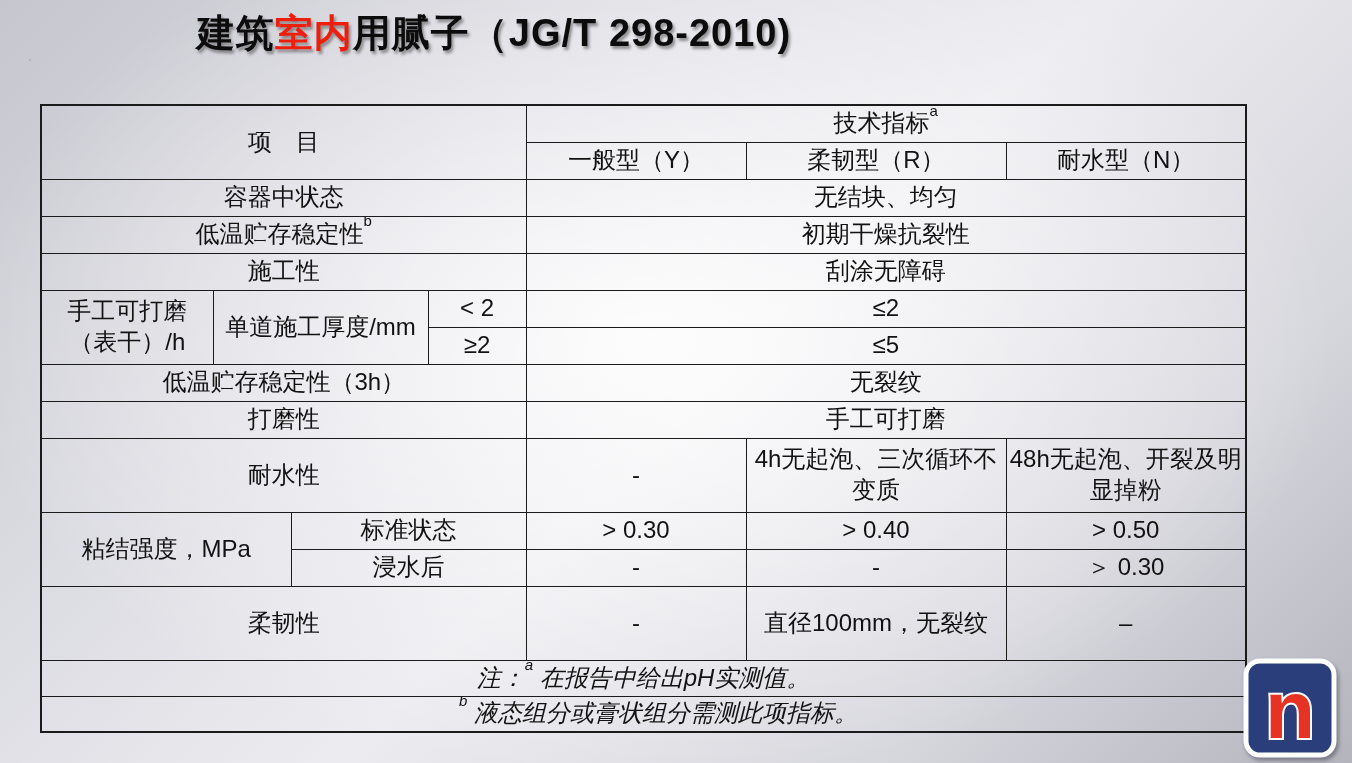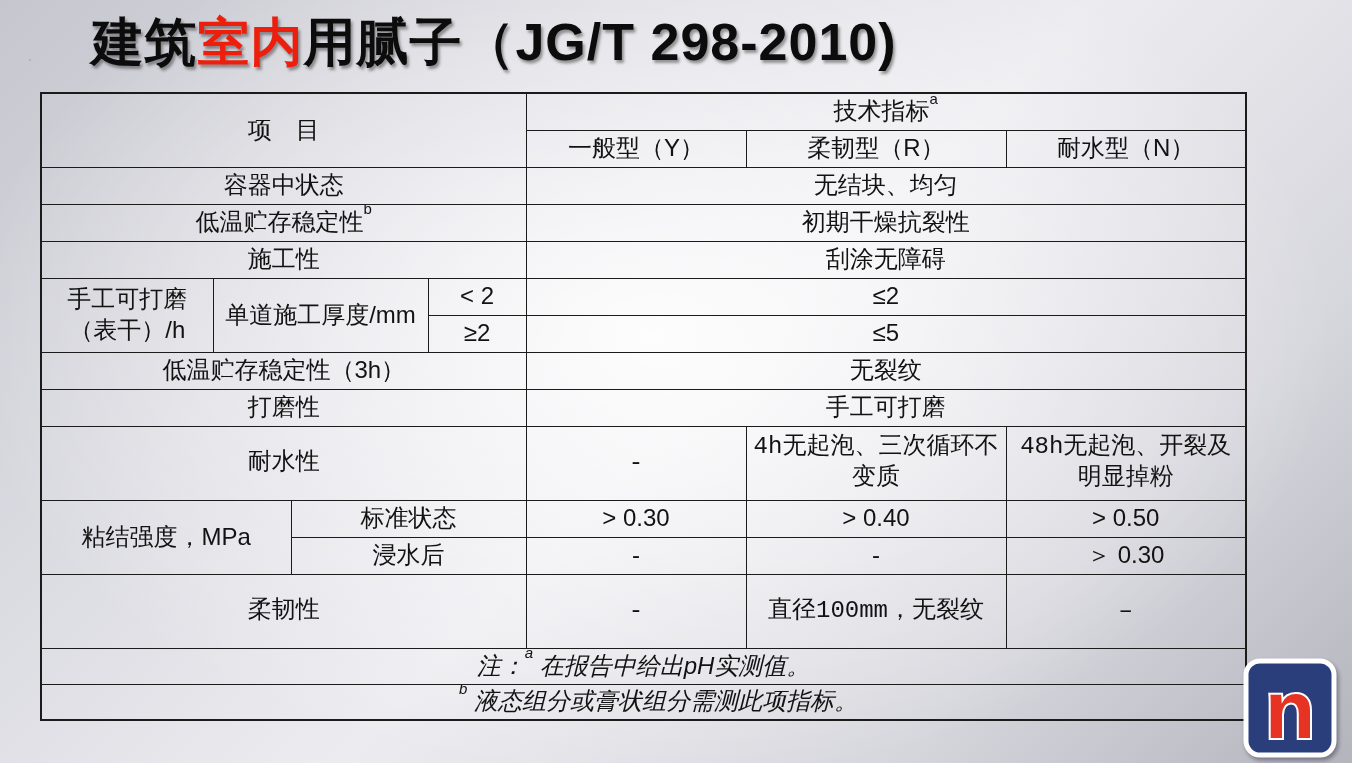--- a/index.html
+++ b/index.html
@@ -8,39 +8,39 @@
     font-family:"Liberation Sans","DejaVu Sans",sans-serif;
     background:
       radial-gradient(circle at 30px 60px, rgba(110,110,125,0.25) 1px, transparent 1.6px),
       radial-gradient(ellipse 950px 620px at 48% 44%, rgba(255,255,255,0.9), rgba(255,255,255,0) 72%),
       linear-gradient(135deg,#c6c6ce 0%,#dcdce3 30%,#ececf0 52%,#d6d6dd 78%,#b4b4bd 100%);
   }
   .slide-title{
     position:absolute;top:8px;left:0;width:1116px;
     padding-right:128px;box-sizing:border-box;
     text-align:center;
-    font-size:52px;font-weight:bold;color:#0c0c0c;
+    font-size:38px;font-weight:bold;color:#0c0c0c;
     letter-spacing:1px;
     text-shadow:2px 3px 3px rgba(0,0,0,0.38);
     white-space:nowrap;
   }
   .slide-title .hl{color:#ee1e0d;}
   table.spec{
-    position:absolute;left:40px;top:92px;width:1205px;
+    position:absolute;left:40px;top:104px;width:1205px;
     border-collapse:collapse;table-layout:fixed;
     border:2px solid #1b1b1b;
   }
   table.spec td{
     border:1px solid #1b1b1b;
     text-align:center;vertical-align:middle;
     font-size:24px;color:#121212;line-height:1.28;
     padding:0 3px;overflow:hidden;
   }
   tr.rh{height:37px;}
-  tr.rh2{height:74px;font-family:Liberation Mono, monospace;}
+  tr.rh2{height:74px;}
   tr.rn{height:36px;}
   td.note{
     text-align:left;font-size:23px;padding-left:3px;font-style:italic;
   }
   td.note .indent{display:inline-block;width:30px;}
   sup{
     font-size:15px;line-height:0;position:relative;top:-0.45em;
   }
   .logo{
     position:absolute;right:15px;bottom:5px;width:94px;height:100px;

